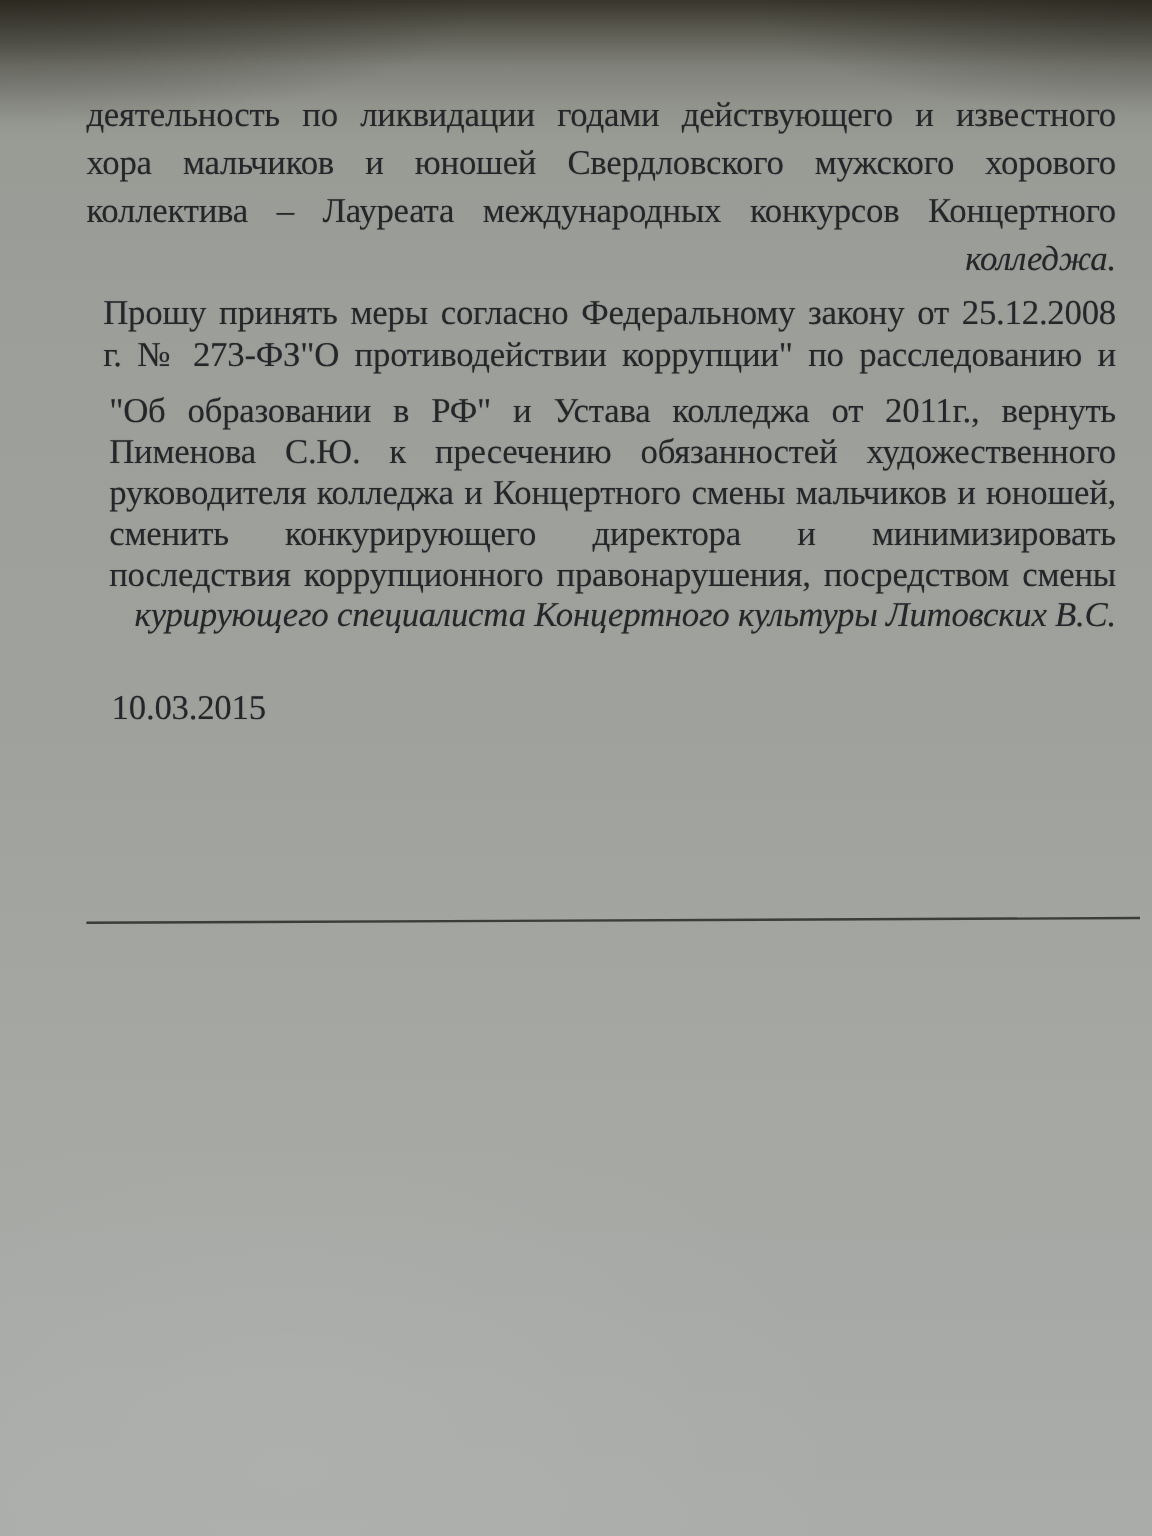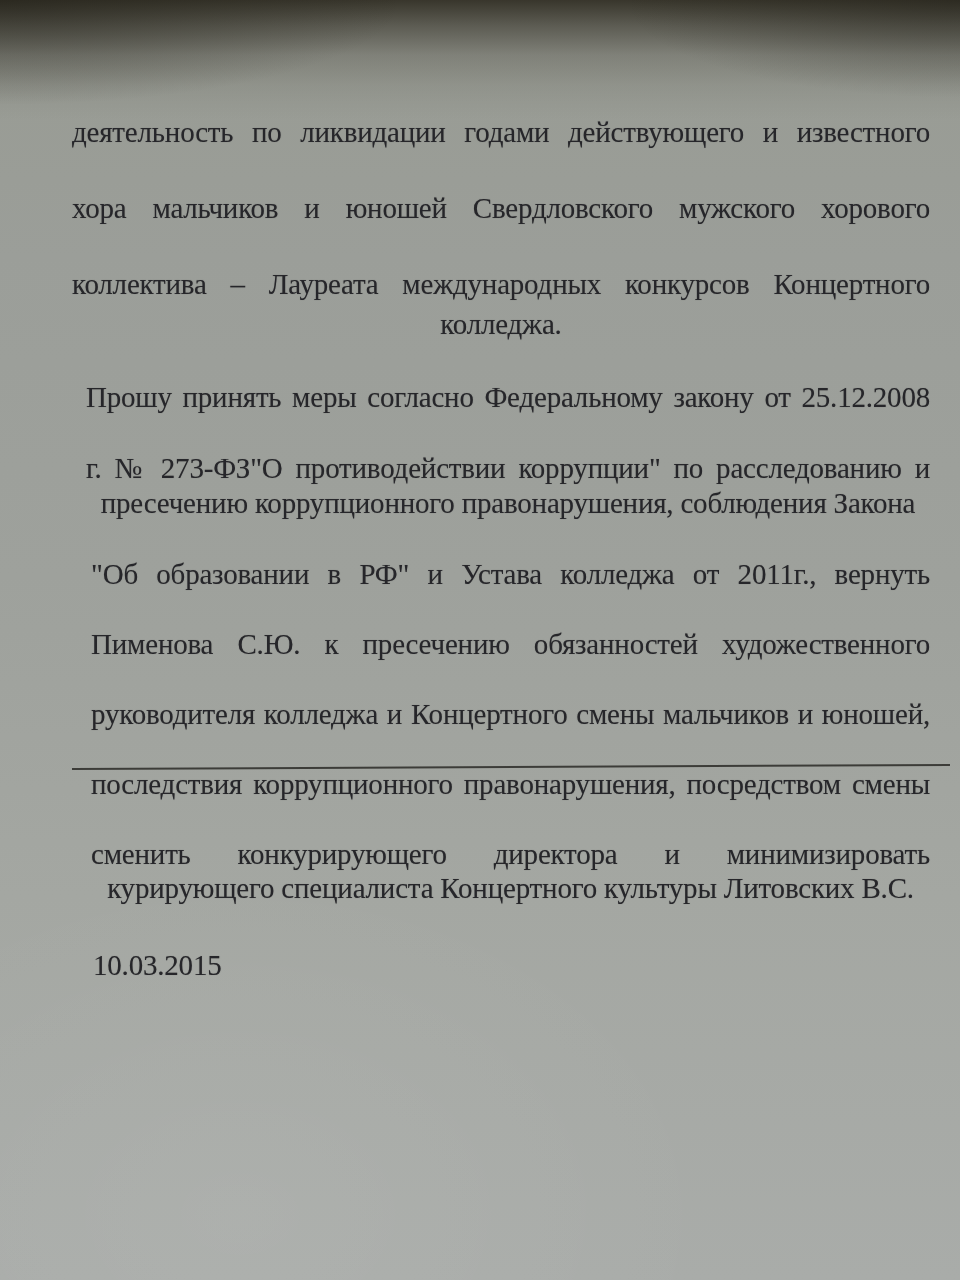--- a/index.html
+++ b/index.html
@@ -43,23 +43,22 @@
     text-shadow: 0 0 1px rgba(42,42,40,0.35);
   }
   .paragraph { margin: 0; }
   .p0 { line-height: 40px; margin-left: 0;    margin-bottom: 8px;  }
   .p1 { line-height: 35px; margin-left: 14px; margin-bottom: 12px; }
   .p2 { line-height: 34px; margin-left: 19px; }
   .line { hyphens: none; }
   .line.just {
     text-align: justify;
     text-align-last: justify;
-    margin-top: 36px;
   }
-  .line.last { text-align: center; }
+  .line.last { text-align: right; font-style: italic; }
   .sign-row {
     margin-top: 42px;
     margin-left: 21px;
     display: flex;
     justify-content: flex-start;
     line-height: 36px;
   }
   .rule {
     position: absolute;
     left: 72px;
@@ -81,28 +80,27 @@
     <div id="paragraphs">
         <div class="paragraph p0">
           <div class="line just">деятельность по ликвидации годами действующего и известного</div>
           <div class="line just">хора мальчиков и юношей Свердловского мужского хорового</div>
           <div class="line just">коллектива – Лауреата международных конкурсов Концертного</div>
           <div class="line last">колледжа.</div>
         </div>
         <div class="paragraph p1">
           <div class="line just">Прошу принять меры согласно Федеральному закону от 25.12.2008</div>
           <div class="line just">г. № 273-ФЗ"О противодействии коррупции" по расследованию и</div>
-          <div class="line last">пресечению коррупционного правонарушения, соблюдения Закона</div>
         </div>
         <div class="paragraph p2">
           <div class="line just">"Об образовании в РФ" и Устава колледжа от 2011г., вернуть</div>
           <div class="line just">Пименова С.Ю. к пресечению обязанностей художественного</div>
           <div class="line just">руководителя колледжа и Концертного смены мальчиков и юношей,</div>
+          <div class="line just">сменить конкурирующего директора и минимизировать</div>
           <div class="line just">последствия коррупционного правонарушения, посредством смены</div>
-          <div class="line just">сменить конкурирующего директора и минимизировать</div>
           <div class="line last">курирующего специалиста Концертного культуры Литовских В.С.</div>
         </div>
       </div>
 
     <div class="sign-row">
       <span>10.03.2015</span>
     </div>
   </div>
 
   <div class="rule"></div>

